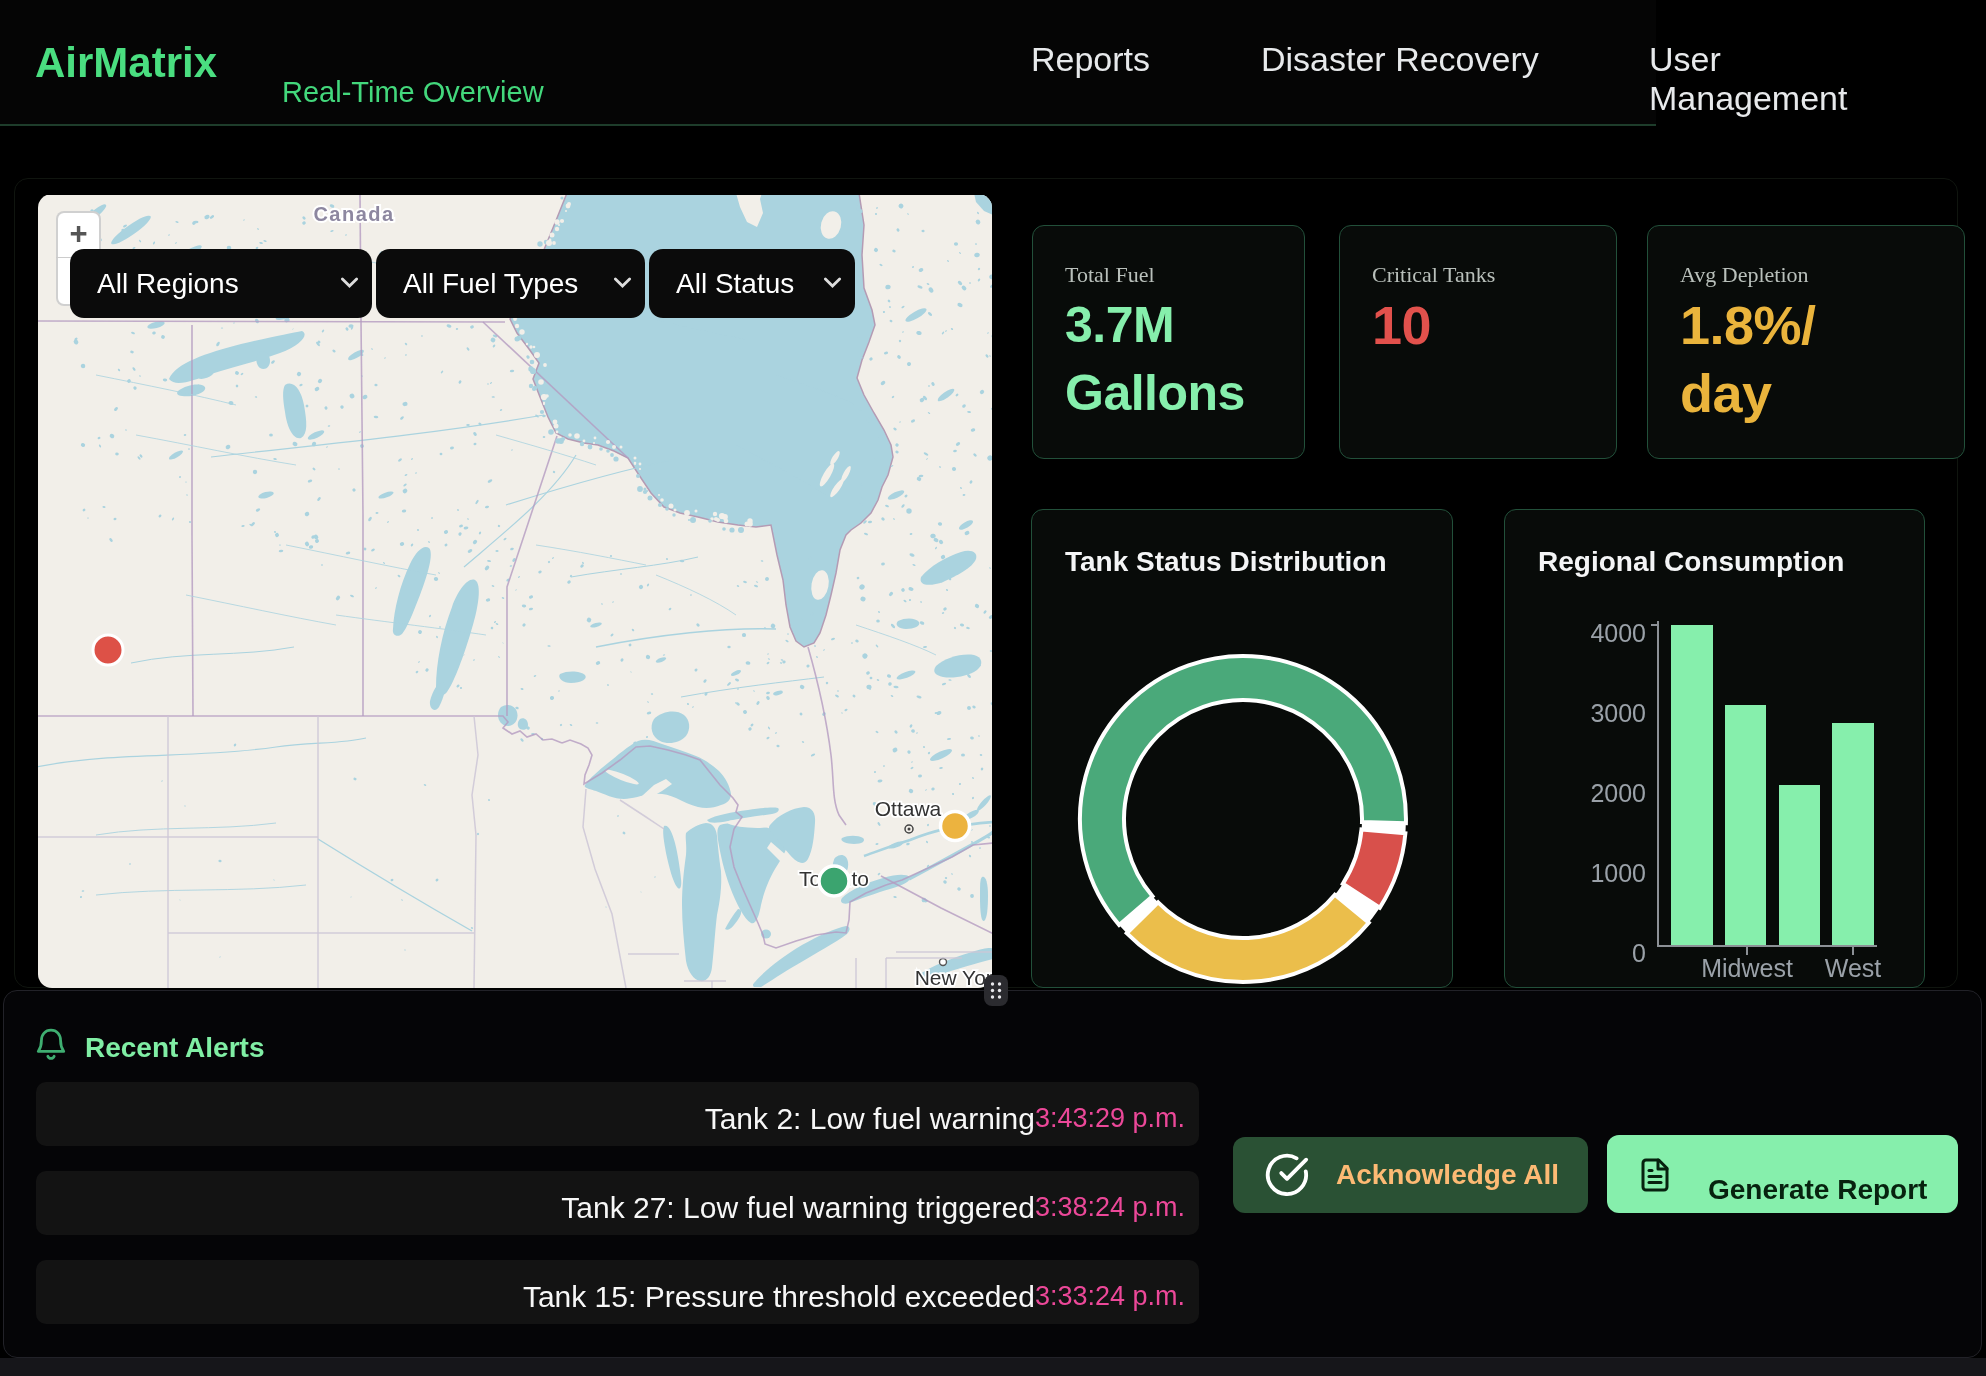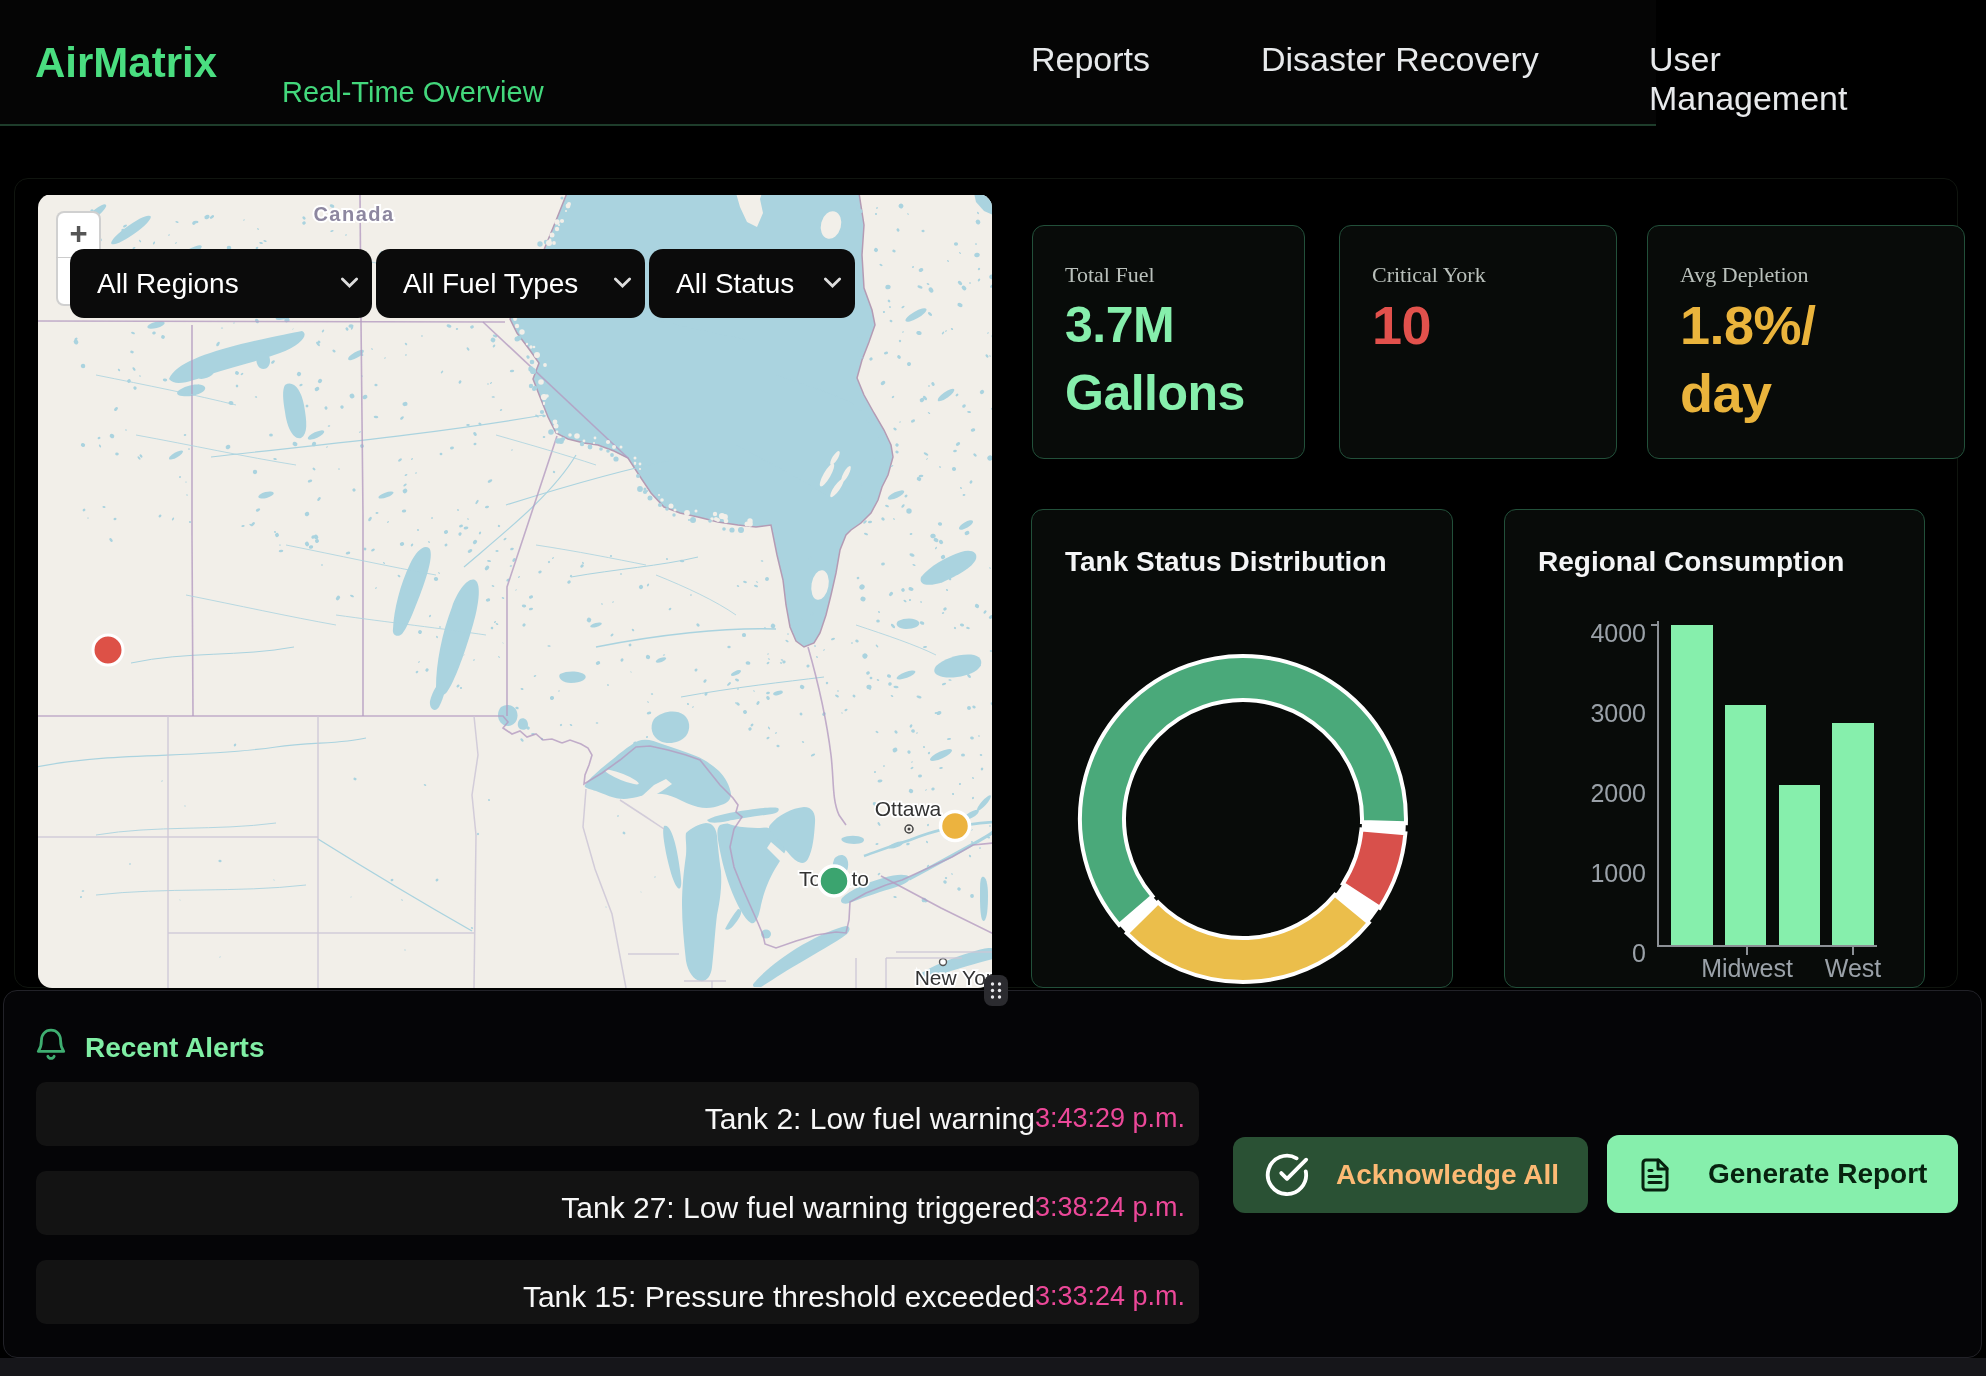--- a/index.html
+++ b/index.html
@@ -956,21 +956,21 @@
 .dd { height:69px; background:#0b0b0b; border-radius:14px; color:#fff; font-size:28px;
       line-height:69px; padding-left:27px; }
 .ch { position:absolute; right:13px; top:27px; width:19px; height:13px; }
 </style>
 
 <div class="card abs" style="left:1032px;top:225px;width:273px;height:234px;">
   <div class="slabel">Total Fuel</div>
   <div class="sval" style="color:#86efac;">3.7M Gallons</div>
 </div>
 <div class="card abs" style="left:1339px;top:225px;width:278px;height:234px;">
-  <div class="slabel">Critical York</div>
+  <div class="slabel">Critical Tanks</div>
   <div class="sval" style="color:#e2514c;font-size:54px;">10</div>
 </div>
 <div class="card abs" style="left:1647px;top:225px;width:318px;height:234px;">
   <div class="slabel">Avg Depletion</div>
   <div class="sval" style="color:#eab43c;font-size:54px;">1.8%/ day</div>
 </div>
 <style>
 .card { background:#080b09; border:1px solid #22503a; border-radius:12px; }
 .slabel { margin:36px 0 0 32px; font-size:22px; color:#b9c0bb;font-family:Liberation Serif, serif; }
 .sval { margin:3px 0 0 32px; font-size:50px; font-weight:bold; line-height:68px; width:210px; letter-spacing:-0.5px; }
@@ -1066,14 +1066,14 @@
   <div class="abs" style="left:103px;top:0;line-height:76px;font-size:28px;font-weight:bold;">Acknowledge All</div>
 </div>
 <div class="abs" style="left:1607px;top:1135px;width:351px;height:78px;background:#86efac;border-radius:12px;color:#07220f;">
   <svg class="abs" style="left:30px;top:22px;" width="36" height="36" viewBox="0 0 24 24" fill="none" stroke="#07220f" stroke-width="2" stroke-linecap="round" stroke-linejoin="round">
     <path d="M14.5 2 H6 a2 2 0 0 0 -2 2 v16 a2 2 0 0 0 2 2 h12 a2 2 0 0 0 2-2 V7.5 Z"></path>
     <path d="M14 2 v6 h6"></path>
       <path d="M16 13 H8"></path>
       <path d="M16 17 H8"></path>
       <path d="M10 9 H8"></path>
   </svg>
-  <div class="abs" style="left:101px;top:0;line-height:78px;font-size:28px;font-weight:bold;">Generate Report</div>
+  <div class="abs" style="left:101px;top:16px;line-height:78px;font-size:28px;font-weight:bold;">Generate Report</div>
 </div>
 
 </body></html>

